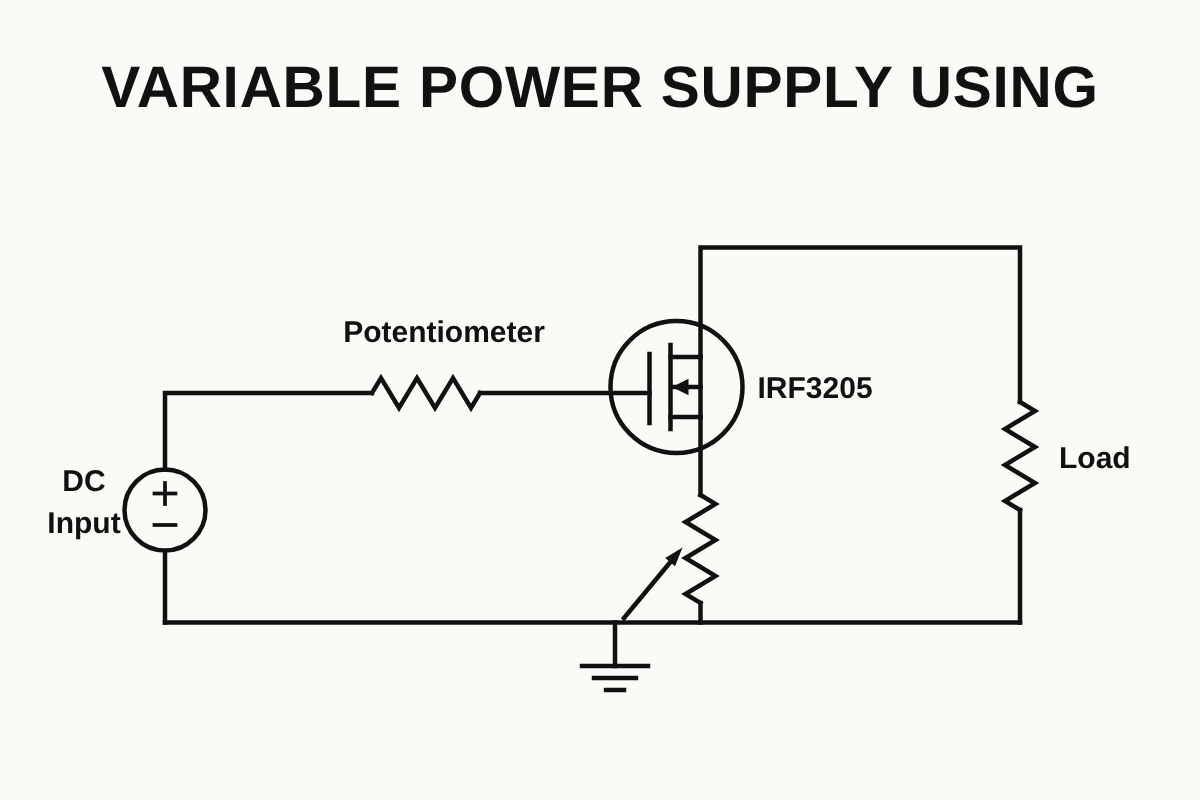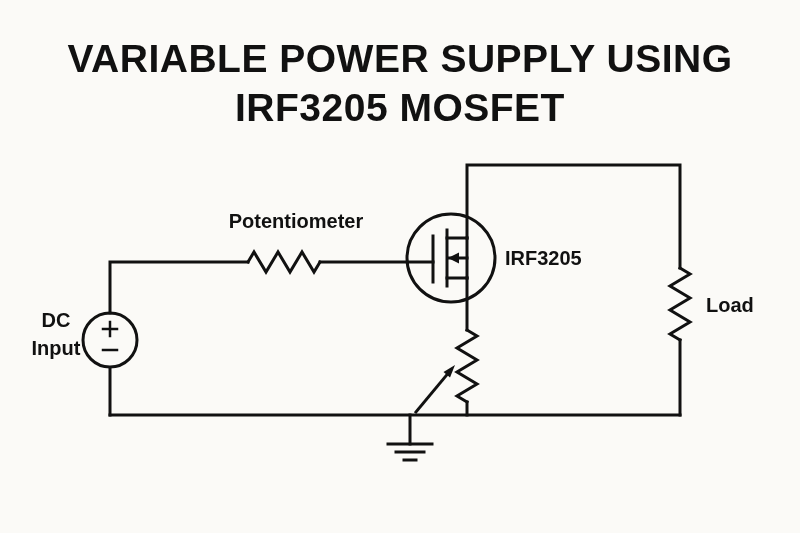--- a/index.html
+++ b/index.html
@@ -40,21 +40,20 @@
     fill: currentColor;
   }
 </style>
 </head>
 <body>
 
 <div class="page">
 
   <header class="title">
     <div>VARIABLE POWER SUPPLY USING</div>
-    <div>IRF3205 MOSFET</div>
   </header>
 
   <svg class="circuit" viewBox="0 0 800 533" width="800" height="533" aria-hidden="false">
 
     <g stroke="currentColor" stroke-width="3" fill="none" stroke-linecap="square">
 
       <g>
         <polyline points="110,313 110,262 248,262"></polyline>
         <line x1="320" y1="262" x2="433" y2="262"></line>
         <polyline points="467,238 467,165 680,165 680,268"></polyline>

